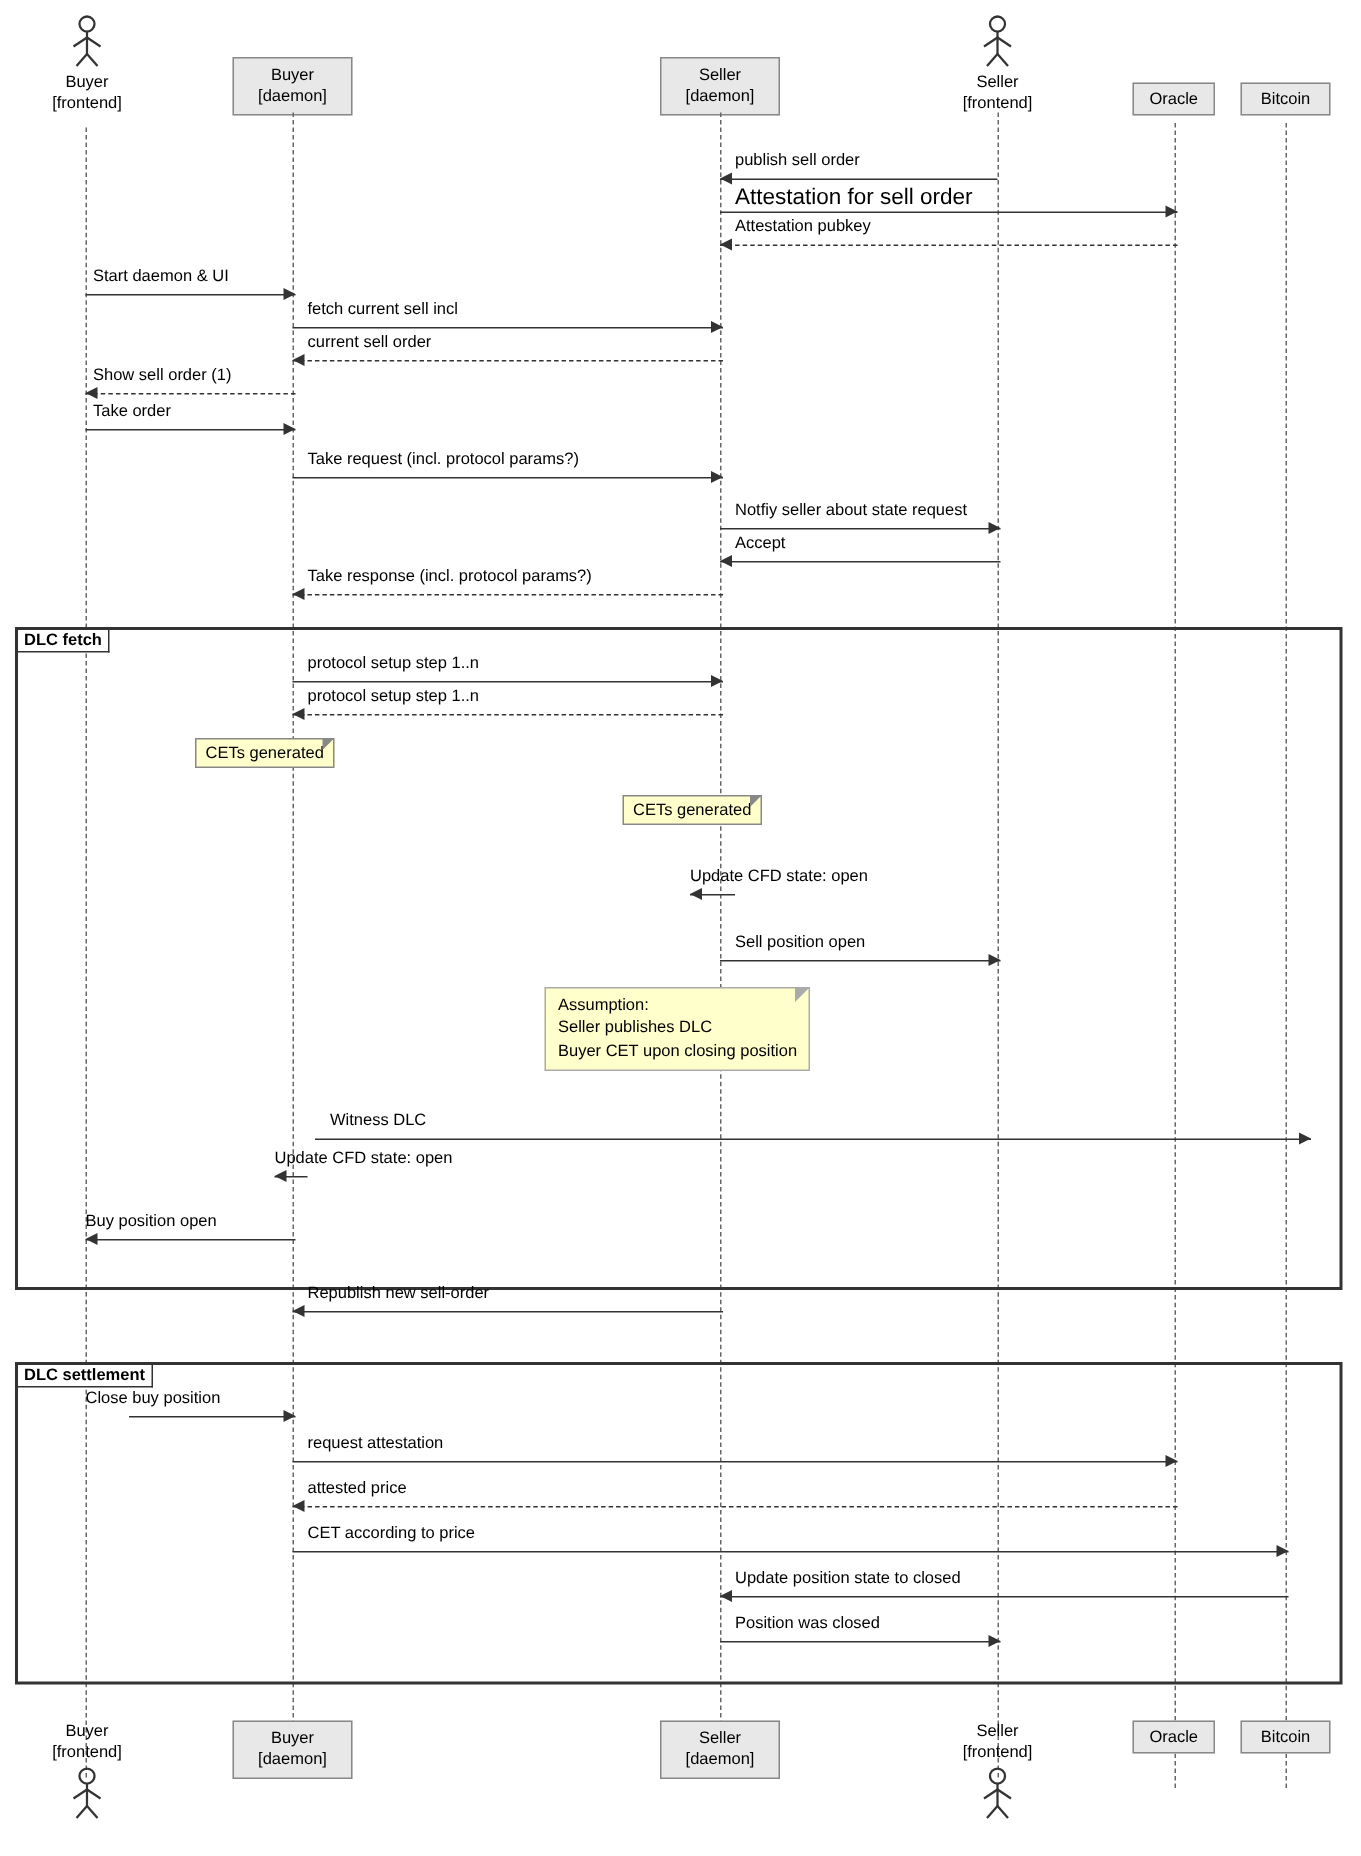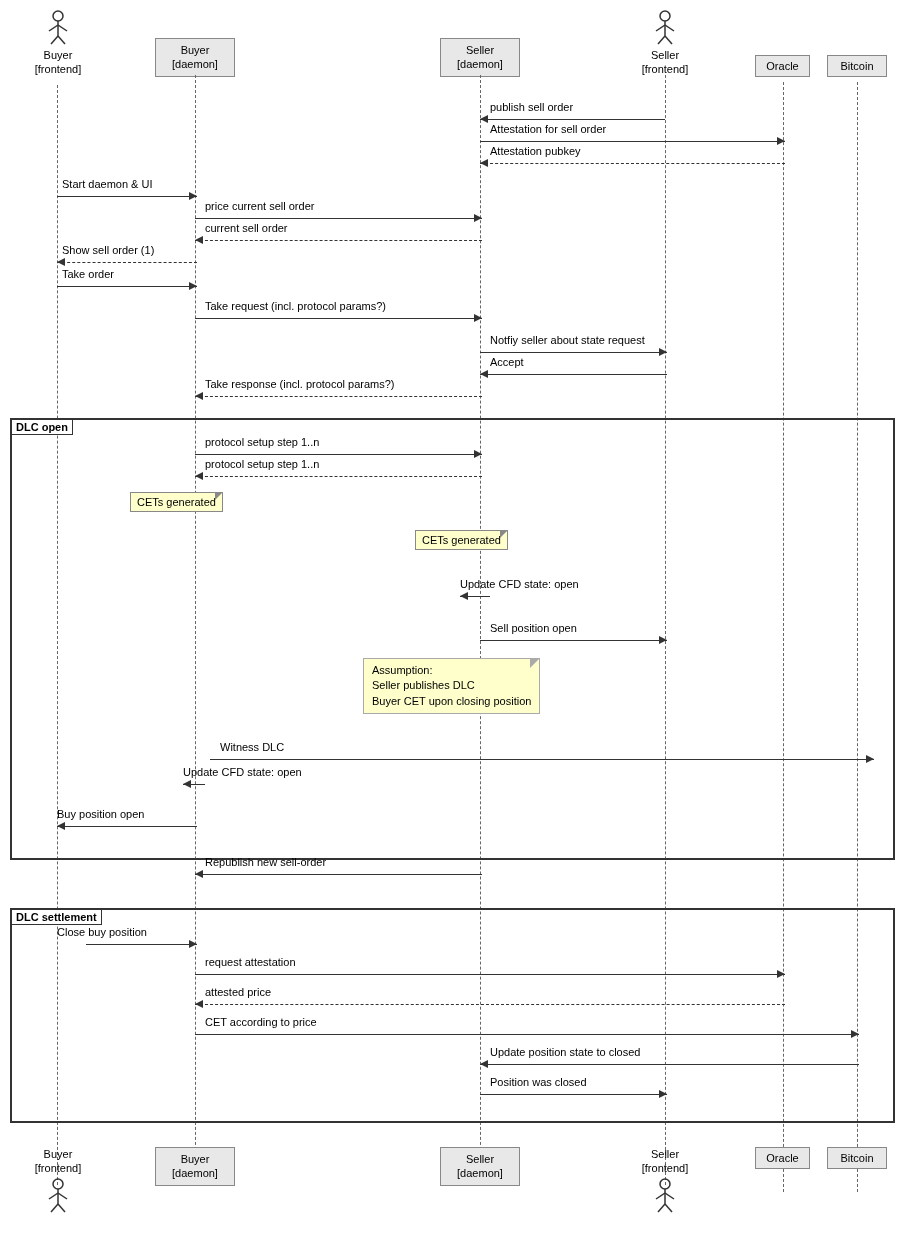--- a/index.html
+++ b/index.html
@@ -123,21 +123,21 @@
       <div style="position:absolute;top:2px;left:0;width:0;height:0;border-right:8px solid #333;border-top:4px solid transparent;border-bottom:4px solid transparent;"></div>
     </div>
     <div style="font-size:11px;position:absolute;top:-12px;left:10px;white-space:nowrap;">publish sell order</div>
   </div>
 
   <div style="position:absolute;top:135px;left:480px;width:305px;">
     <div style="position:relative;height:14px;">
       <div style="position:absolute;top:6px;left:0;right:0;height:1px;background:#333;"></div>
       <div style="position:absolute;top:2px;right:0;width:0;height:0;border-left:8px solid #333;border-top:4px solid transparent;border-bottom:4px solid transparent;"></div>
     </div>
-    <div style="font-size:11px;position:absolute;top:-12px;left:10px;white-space:nowrap;">Attestation for sell order</div>
+    <div style="font-size:15px;position:absolute;top:-12px;left:10px;white-space:nowrap;">Attestation for sell order</div>
   </div>
 
   <div style="position:absolute;top:157px;left:480px;width:305px;">
     <div style="position:relative;height:14px;">
       <div style="position:absolute;top:6px;left:0;right:0;height:1px;border-top:1.5px dashed #333;"></div>
       <div style="position:absolute;top:2px;left:0;width:0;height:0;border-right:8px solid #333;border-top:4px solid transparent;border-bottom:4px solid transparent;"></div>
     </div>
     <div style="font-size:11px;position:absolute;top:-12px;left:10px;white-space:nowrap;">Attestation pubkey</div>
   </div>
 
@@ -147,21 +147,21 @@
       <div style="position:absolute;top:2px;right:0;width:0;height:0;border-left:8px solid #333;border-top:4px solid transparent;border-bottom:4px solid transparent;"></div>
     </div>
     <div style="font-size:11px;position:absolute;top:-12px;left:5px;white-space:nowrap;">Start daemon &amp; UI</div>
   </div>
 
   <div style="position:absolute;top:212px;left:195px;width:287px;">
     <div style="position:relative;height:14px;">
       <div style="position:absolute;top:6px;left:0;right:0;height:1px;background:#333;"></div>
       <div style="position:absolute;top:2px;right:0;width:0;height:0;border-left:8px solid #333;border-top:4px solid transparent;border-bottom:4px solid transparent;"></div>
     </div>
-    <div style="font-size:11px;position:absolute;top:-12px;left:10px;white-space:nowrap;">price current sell order</div>
+    <div style="font-size:11px;position:absolute;top:-12px;left:10px;white-space:nowrap;">fetch current sell incl</div>
   </div>
 
   <div style="position:absolute;top:234px;left:195px;width:287px;">
     <div style="position:relative;height:14px;">
       <div style="position:absolute;top:6px;left:0;right:0;height:1px;border-top:1.5px dashed #333;"></div>
       <div style="position:absolute;top:2px;left:0;width:0;height:0;border-right:8px solid #333;border-top:4px solid transparent;border-bottom:4px solid transparent;"></div>
     </div>
     <div style="font-size:11px;position:absolute;top:-12px;left:10px;white-space:nowrap;">current sell order</div>
   </div>
 
@@ -207,21 +207,21 @@
 
   <div style="position:absolute;top:390px;left:195px;width:287px;">
     <div style="position:relative;height:14px;">
       <div style="position:absolute;top:6px;left:0;right:0;height:1px;border-top:1.5px dashed #333;"></div>
       <div style="position:absolute;top:2px;left:0;width:0;height:0;border-right:8px solid #333;border-top:4px solid transparent;border-bottom:4px solid transparent;"></div>
     </div>
     <div style="font-size:11px;position:absolute;top:-12px;left:10px;white-space:nowrap;">Take response (incl. protocol params?)</div>
   </div>
 
   <div class="section-box" style="left:10px;top:418px;width:885px;height:442px;">
-    <div class="section-label" style="top:0;left:0;">DLC open</div>
+    <div class="section-label" style="top:0;left:0;">DLC fetch</div>
   </div>
 
   <div style="position:absolute;top:448px;left:195px;width:287px;">
     <div style="position:relative;height:14px;">
       <div style="position:absolute;top:6px;left:0;right:0;height:1px;background:#333;"></div>
       <div style="position:absolute;top:2px;right:0;width:0;height:0;border-left:8px solid #333;border-top:4px solid transparent;border-bottom:4px solid transparent;"></div>
     </div>
     <div style="font-size:11px;position:absolute;top:-12px;left:10px;white-space:nowrap;">protocol setup step 1..n</div>
   </div>
 

